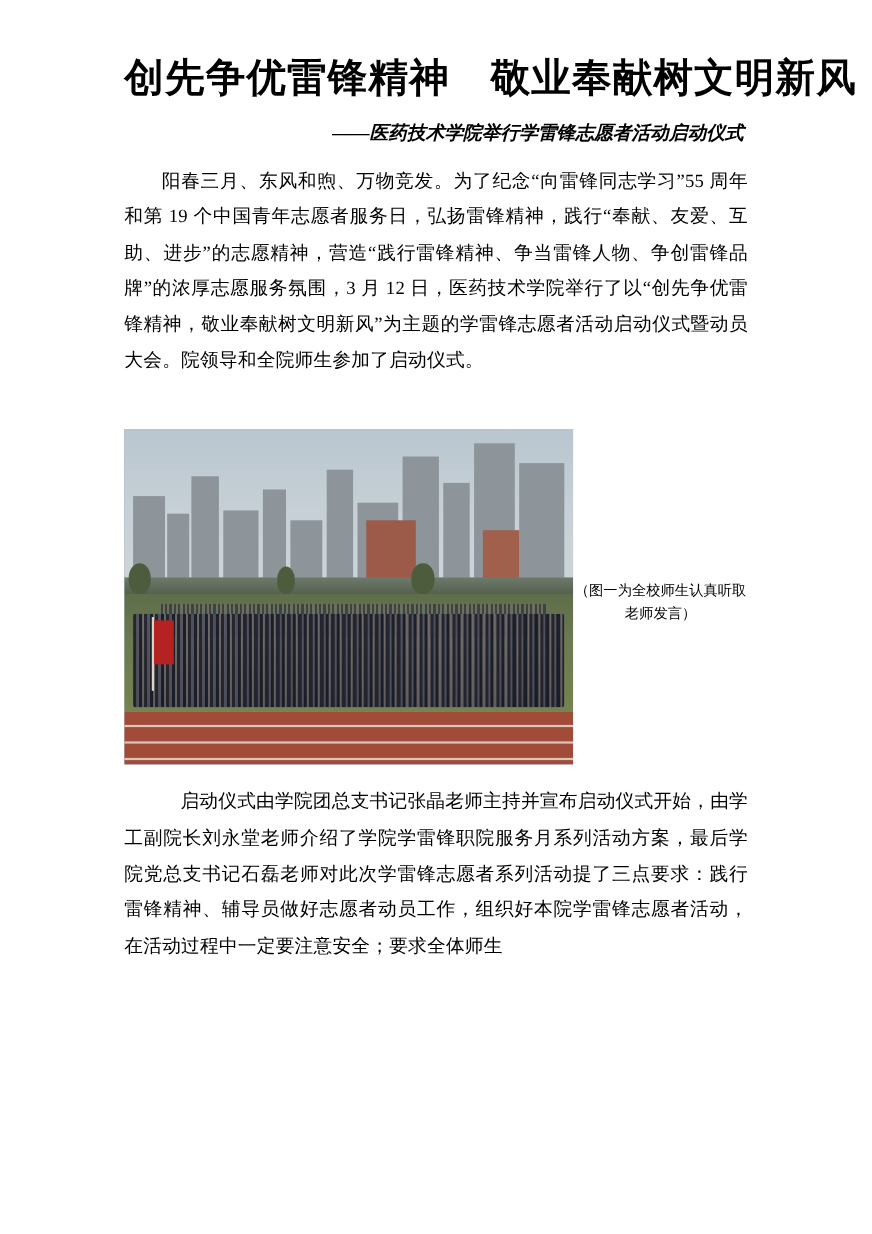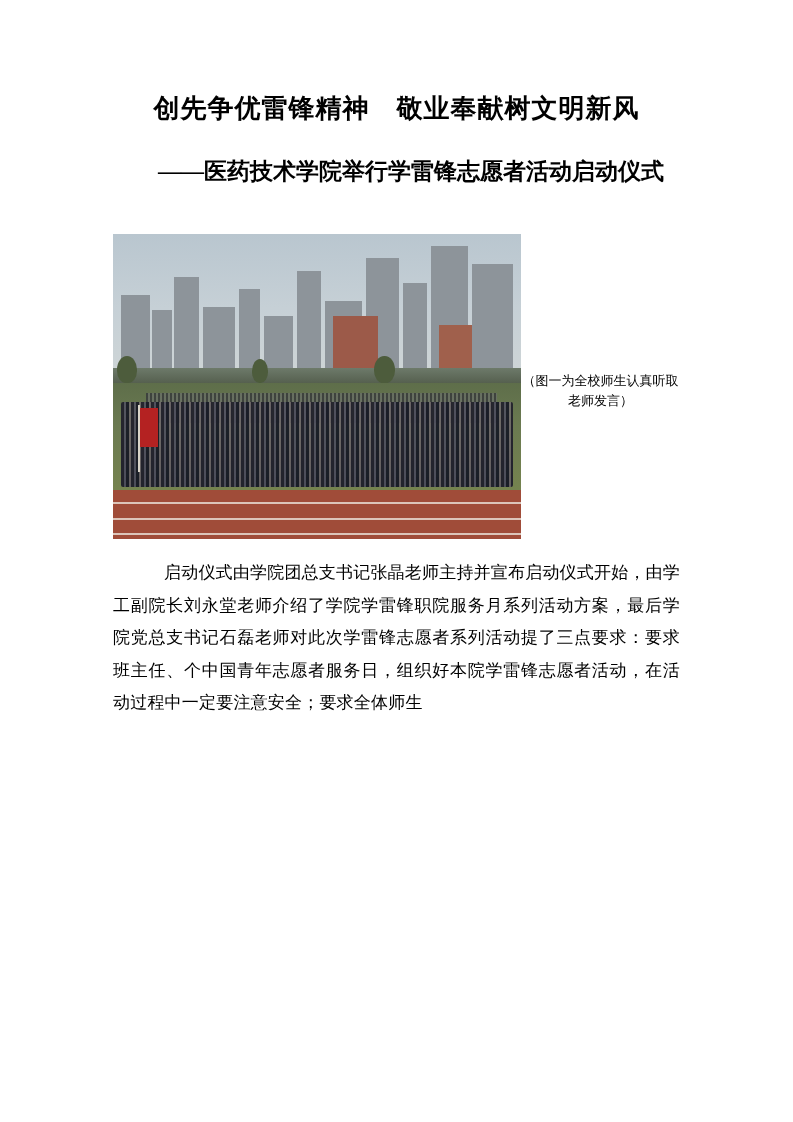--- a/index.html
+++ b/index.html
@@ -16,37 +16,38 @@
   }
   .page {
     position: relative;
     width: 793px;
     height: 1122px;
     box-sizing: border-box;
     padding: 0 113px;
     background: #ffffff;
   }
   .doc-title {
-    margin: 16px;
-    padding-top: 76px;
+    margin: 0;
+    padding-top: 48px;
     text-align: center;
-    font-size: 26px;
+    font-size: 36px;
     font-weight: bold;
     letter-spacing: 1px;
     line-height: 1.3;
     white-space: pre;
   }
   .doc-subtitle {
-    margin: 12px;
+    margin: 0;
     padding-top: 14px;
     text-align: right;
-    font-size: 23px;
+    font-size: 17px;
     font-weight: bold;
     line-height: 1.4;
     padding-right: 4px;
+    font-style: italic;
   }
   .body-text {
     margin: 0;
     padding-top: 16px;
     font-size: 17px;
     line-height: 1.92;
     text-align: justify;
     text-indent: 2em;
     letter-spacing: 0.2px;
   }
@@ -193,20 +194,21 @@
 </style>
 </head>
 <body>
 
 <div class="page">
 
   <h1 class="doc-title">创先争优雷锋精神　敬业奉献树文明新风</h1>
 
   <div class="doc-subtitle">——医药技术学院举行学雷锋志愿者活动启动仪式</div>
 
+  <p class="body-text">阳春三月、东风和煦、万物竞发。为了纪念“向雷锋同志学习”55 周年和第 19 个中国青年志愿者服务日，弘扬雷锋精神，践行“奉献、友爱、互助、进步”的志愿精神，营造“践行雷锋精神、争当雷锋人物、争创雷锋品牌”的浓厚志愿服务氛围，3 月 12 日，医药技术学院举行了以“创先争优雷锋精神，敬业奉献树文明新风”为主题的学雷锋志愿者活动启动仪式暨动员大会。院领导和全院师生参加了启动仪式。</p>
 
   <div class="figure-block">
     <div class="photo">
       <div class="sky"></div>
       <div class="bld b1"></div>
       <div class="bld b2"></div>
       <div class="bld b3"></div>
       <div class="bld b4"></div>
       <div class="bld b5"></div>
       <div class="bld b6"></div>
@@ -228,15 +230,15 @@
       <div class="flagpole"></div>
       <div class="flag"></div>
       <div class="track"></div>
       <div class="lane lane1"></div>
       <div class="lane lane2"></div>
       <div class="lane lane3"></div>
     </div>
     <div class="figure-caption">（图一为全校师生认真听取老师发言）</div>
   </div>
 
-  <p class="body-text-2">启动仪式由学院团总支书记张晶老师主持并宣布启动仪式开始，由学工副院长刘永堂老师介绍了学院学雷锋职院服务月系列活动方案，最后学院党总支书记石磊老师对此次学雷锋志愿者系列活动提了三点要求：要求班主任、个中国青年志愿者服务日，组织好本院学雷锋志愿者活动，在活动过程中一定要注意安全；要求全体师生</p>
+  <p class="body-text-2">启动仪式由学院团总支书记张晶老师主持并宣布启动仪式开始，由学工副院长刘永堂老师介绍了学院学雷锋职院服务月系列活动方案，最后学院党总支书记石磊老师对此次学雷锋志愿者系列活动提了三点要求：践行雷锋精神、辅导员做好志愿者动员工作，组织好本院学雷锋志愿者活动，在活动过程中一定要注意安全；要求全体师生</p>
 
 </div>
 
 </body></html>

